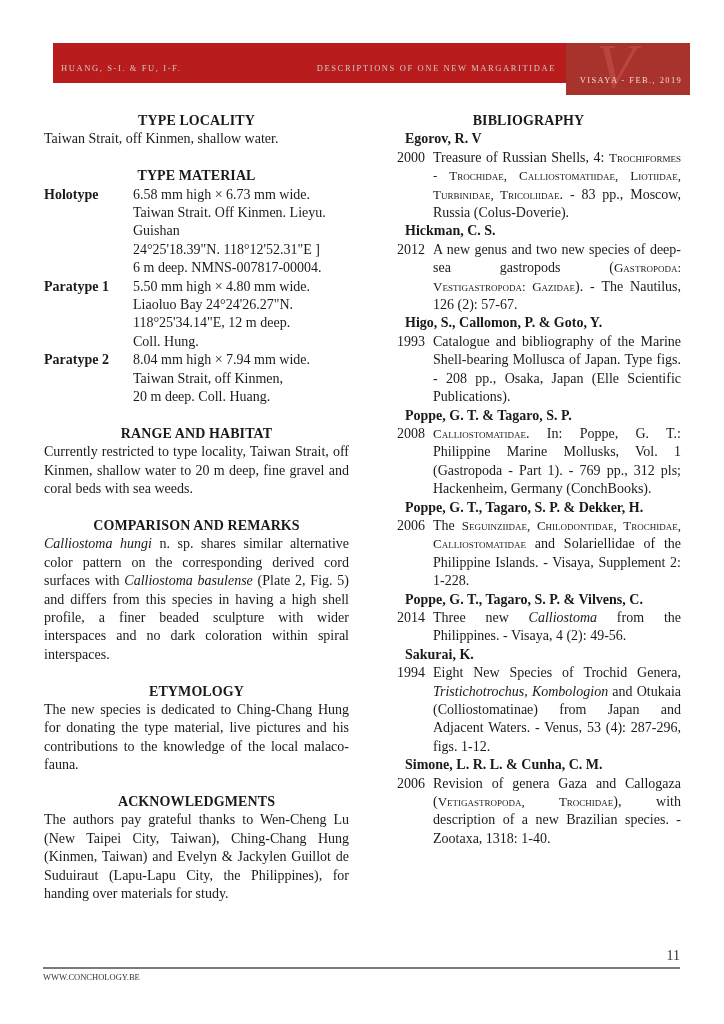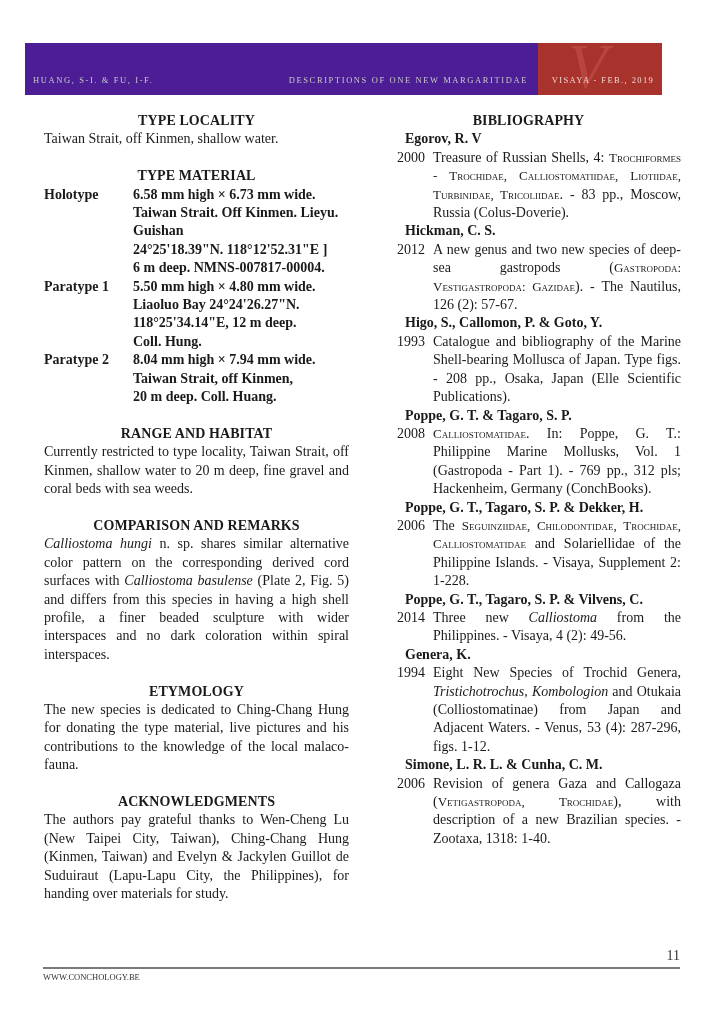--- a/index.html
+++ b/index.html
@@ -1,21 +1,21 @@
 <!DOCTYPE html>
 <html><head>
 <meta charset="utf-8">
 <style>
   * { margin: 0; padding: 0; box-sizing: border-box; }
   html, body { width: 724px; height: 1024px; background: #ffffff; overflow: hidden; }
   body { position: relative; font-family: "Liberation Serif", "DejaVu Serif", serif; color: #1a1a1a; }
 
   .header {
-    position: absolute; left: 25px; top: 43px; width: 637px; height: 52px;
-    background: #4c1d95; display: flex; align-items: flex-end;
+    position: absolute; left: 53px; top: 43px; width: 637px; height: 40px;
+    background: #b91c1c; display: flex; align-items: flex-end;
   }
   .header .authors {
     position: absolute; left: 8px; bottom: 10px;
     font-size: 8.5px; letter-spacing: 1.6px; color: #c9c9c9;
   }
   .header .article-title {
     position: absolute; right: 134px; bottom: 10px;
     font-size: 8.5px; letter-spacing: 1.6px; color: #c9c9c9;
   }
   .header .brand {
@@ -36,21 +36,21 @@
   .col-right { left: 376px; width: 305px; }
 
   h2.sec {
     font-size: 14px; font-weight: bold; line-height: 18.4px; letter-spacing: 0.1px; text-align: center;
   }
   p.body { text-align: justify; }
   .gap { height: 18.4px; }
 
   .tm-row { display: flex; }
   .tm-label { width: 89px; font-weight: bold; flex-shrink: 0; }
-  .tm-lines div { white-space: nowrap; font-weight: bold; }
+  .tm-lines div { white-space: nowrap; }
 
   .ref-author { font-weight: bold; margin-left: 29px; }
   .ref { display: flex; }
   .ref-year { width: 57px; text-align: right; padding-right: 8px; flex-shrink: 0; }
   .ref-text { text-align: justify; flex: 1; }
   .sc { font-variant: small-caps; font-size: 13px; }
   i { font-style: italic; }
 
   .footer-rule {
     position: absolute; left: 43px; top: 967px; width: 637px; height: 2px; background: #7a7a7a;
@@ -170,21 +170,21 @@
 
   <div>
     <div class="ref-author">Poppe, G. T., Tagaro, S. P. &amp; Vilvens, C.</div>
     <div class="ref">
       <div class="ref-year">2014</div>
       <div class="ref-text"><span>Three new </span><i>Calliostoma</i><span> from the Philippines. - Visaya, 4 (2): 49-56.</span></div>
     </div>
   </div>
 
   <div>
-    <div class="ref-author">Genera, K.</div>
+    <div class="ref-author">Sakurai, K.</div>
     <div class="ref">
       <div class="ref-year">1994</div>
       <div class="ref-text"><span>Eight New Species of Trochid Genera, </span><i>Tristichotrochus, Kombologion</i><span> and Otukaia (Colliostomatinae) from Japan and Adjacent Waters. - Venus, 53 (4): 287-296, figs. 1-12.</span></div>
     </div>
   </div>
 
   <div>
     <div class="ref-author">Simone, L. R. L. &amp; Cunha, C. M.</div>
     <div class="ref">
       <div class="ref-year">2006</div>

